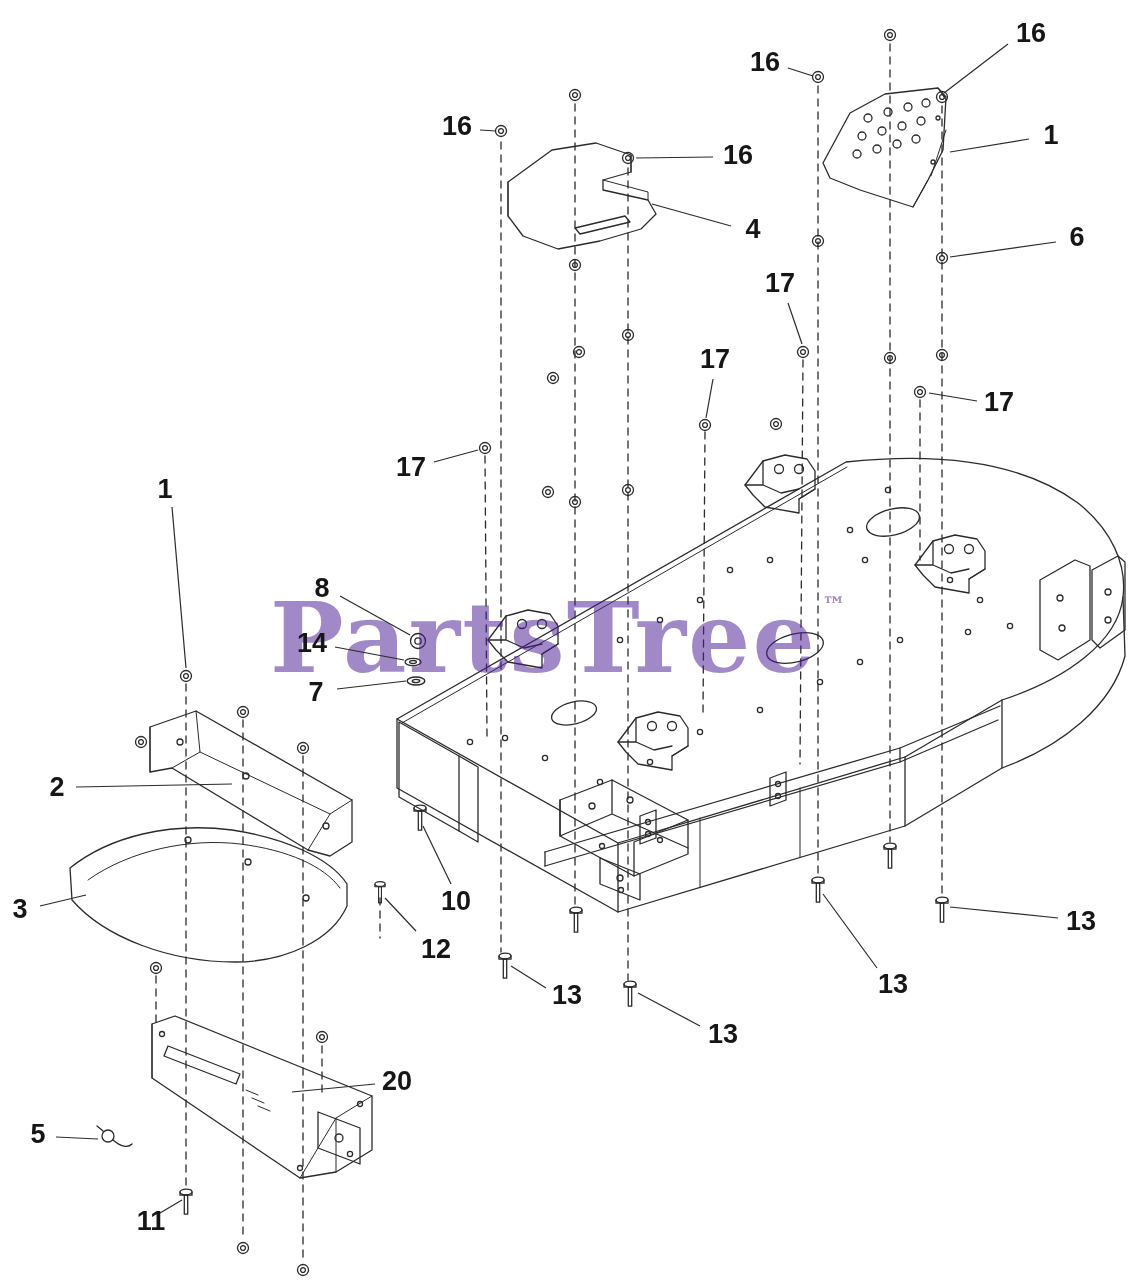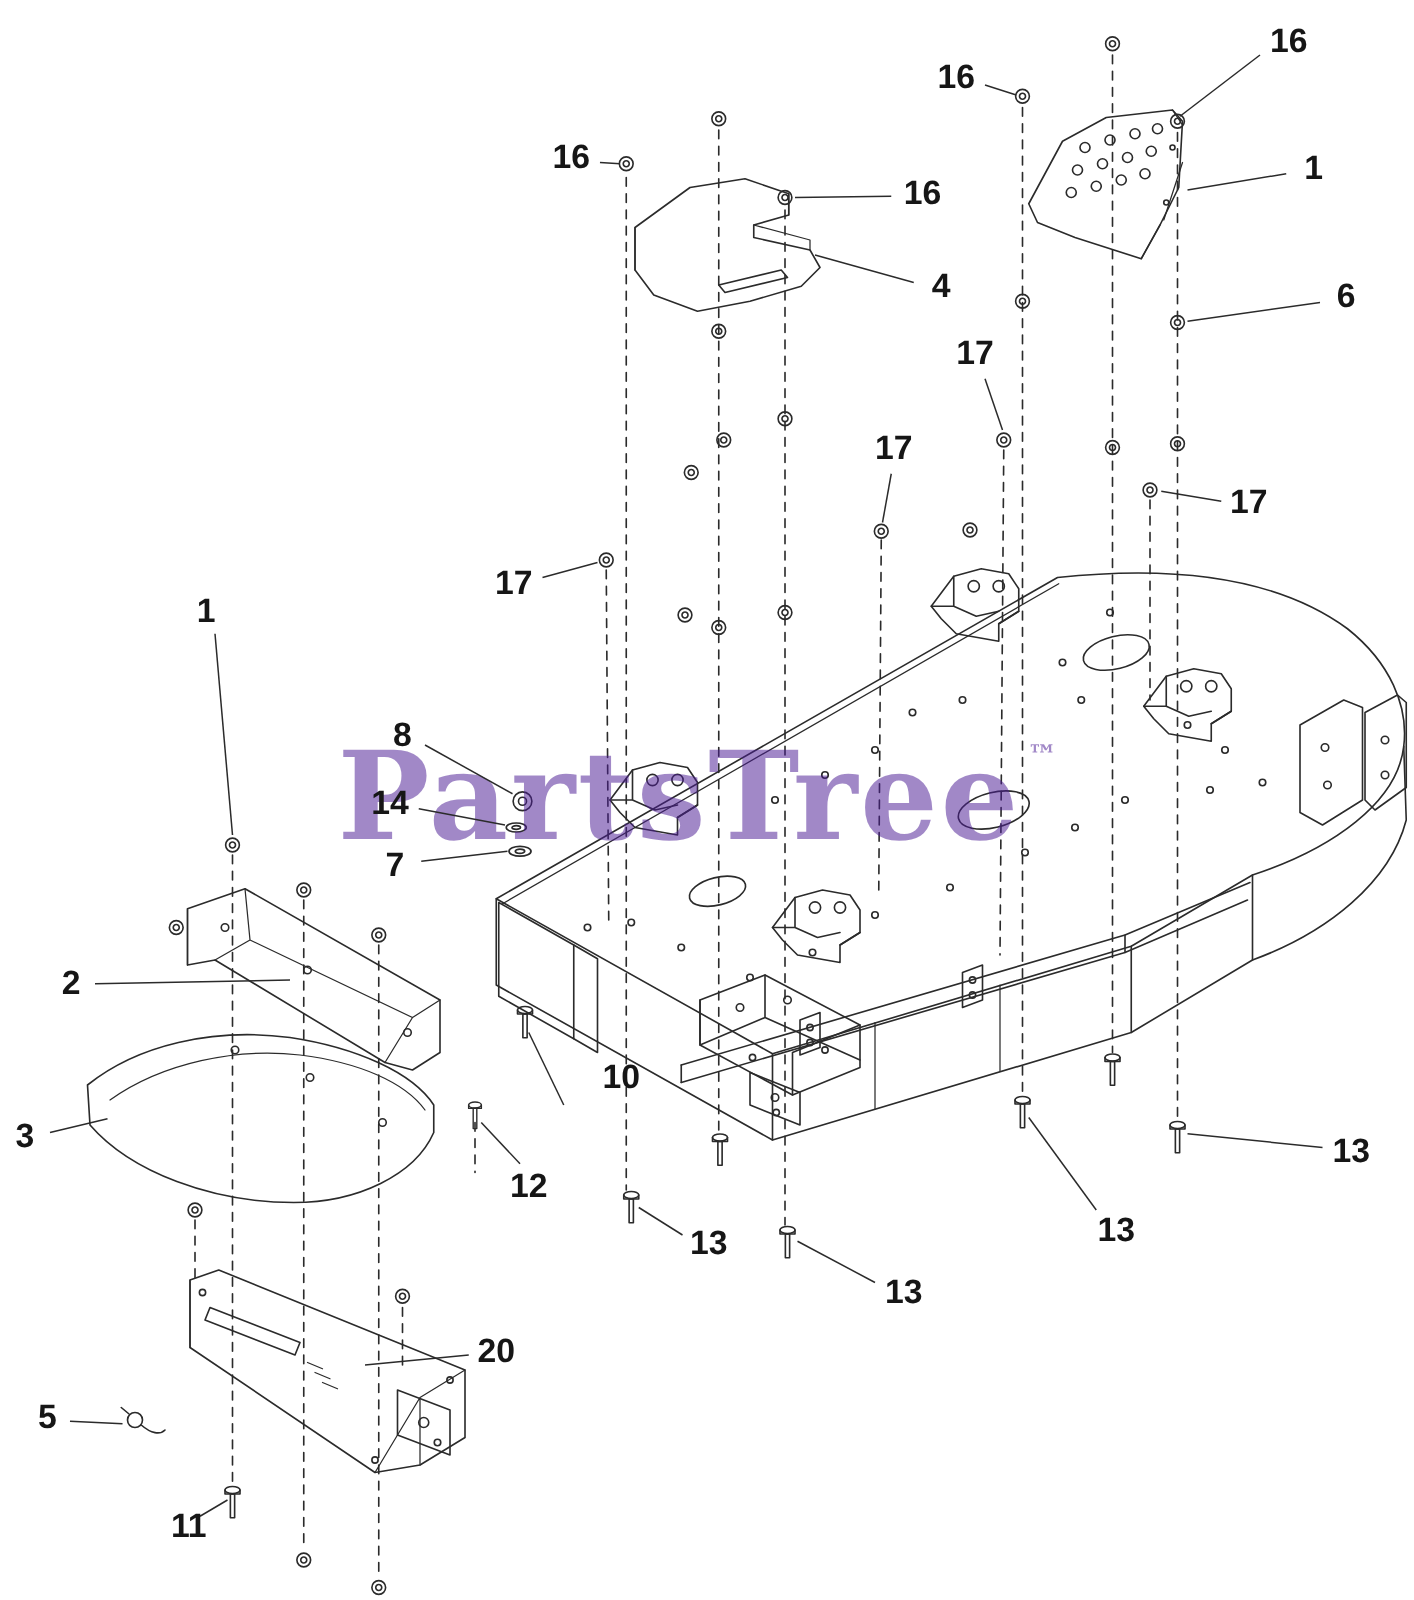--- a/index.html
+++ b/index.html
@@ -320,22 +320,22 @@
       <div class="callout" style="left: 780px; top: 283px;">17</div>
       <div class="callout" style="left: 715px; top: 359px;">17</div>
       <div class="callout" style="left: 999px; top: 402px;">17</div>
       <div class="callout" style="left: 411px; top: 467px;">17</div>
       <div class="callout" style="left: 165px; top: 489px;">1</div>
       <div class="callout" style="left: 322px; top: 588px;">8</div>
       <div class="callout" style="left: 312px; top: 643px; text-align: center;">14</div>
       <div class="callout" style="left: 316px; top: 692px;">7</div>
       <div class="callout" style="left: 57px; top: 787px;">2</div>
       <div class="callout" style="left: 20px; top: 909px;">3</div>
-      <div class="callout" style="left: 456px; top: 862px; margin-left: 41px;">10</div>
-      <div class="callout" style="left: 423px; top: 949px;">12</div>
+      <div class="callout" style="left: 456px; top: 901px;">10</div>
+      <div class="callout" style="left: 436px; top: 949px;">12</div>
       <div class="callout" style="left: 567px; top: 995px;">13</div>
       <div class="callout" style="left: 723px; top: 1034px;">13</div>
       <div class="callout" style="left: 893px; top: 984px;">13</div>
       <div class="callout" style="left: 1081px; top: 921px;">13</div>
       <div class="callout" style="left: 397px; top: 1081px;">20</div>
       <div class="callout" style="left: 38px; top: 1134px;">5</div>
       <div class="callout" style="left: 151px; top: 1221px;">11</div>
     </div>
 
 </div>

